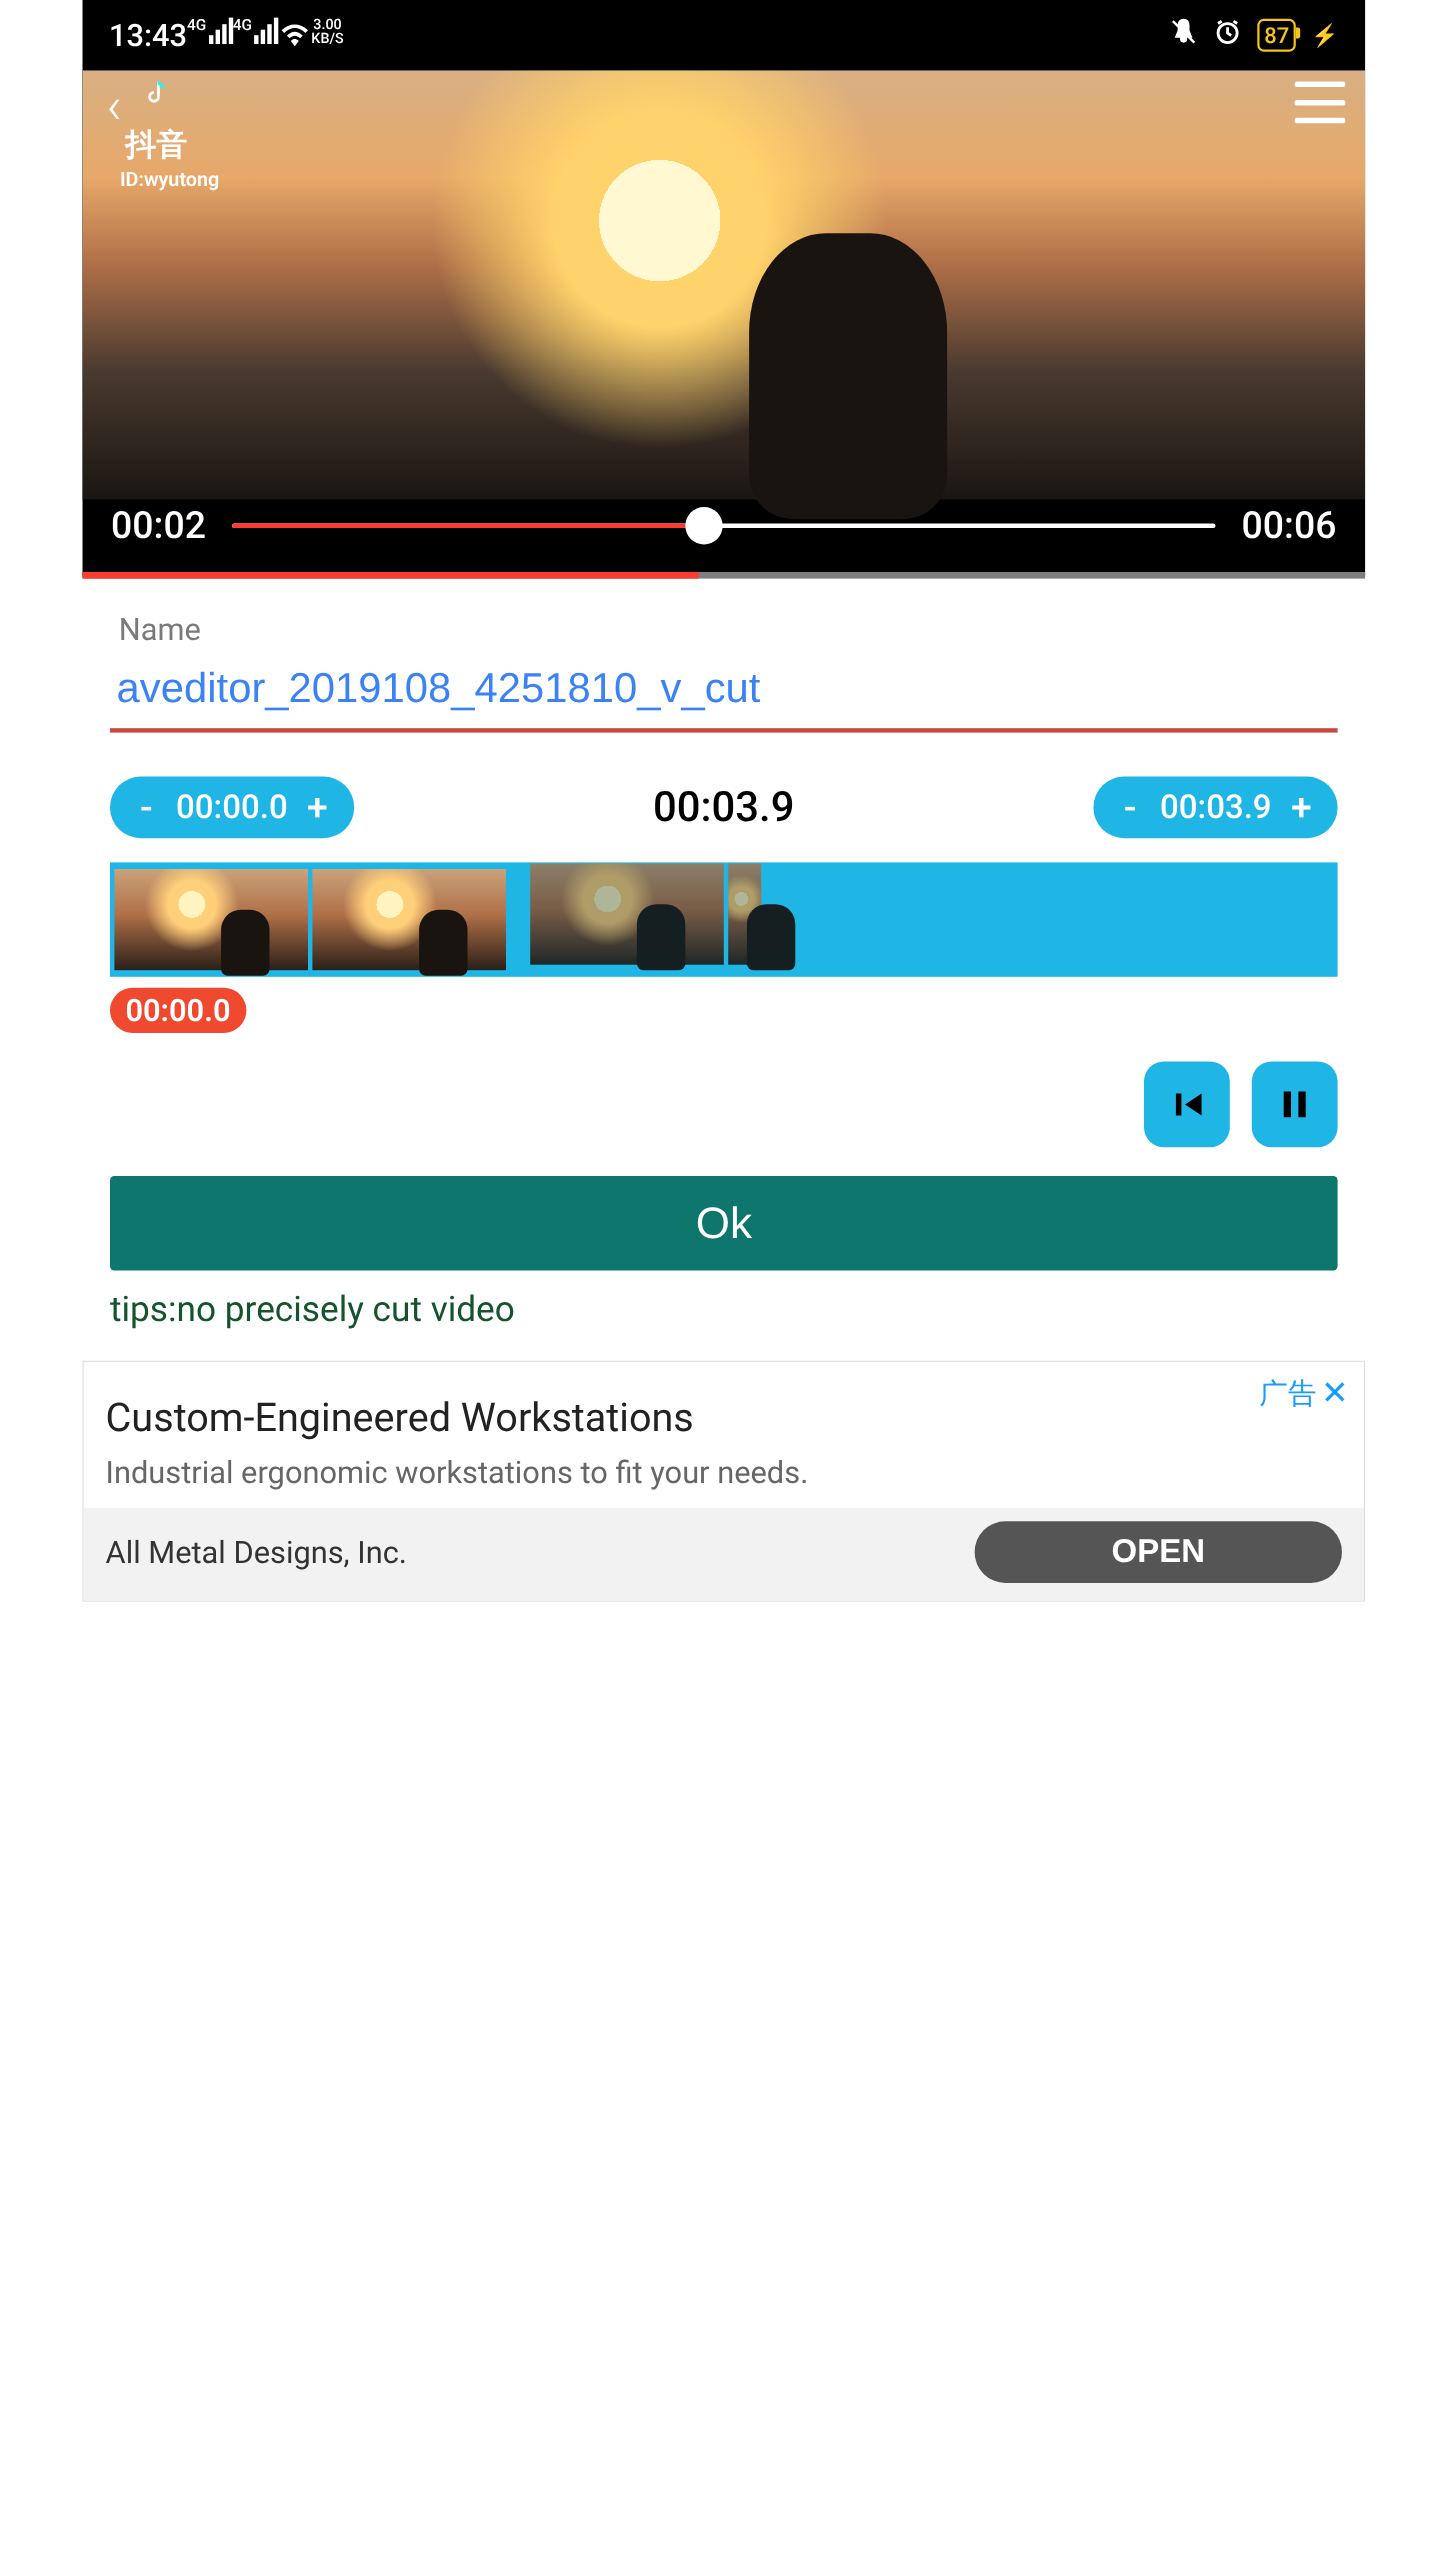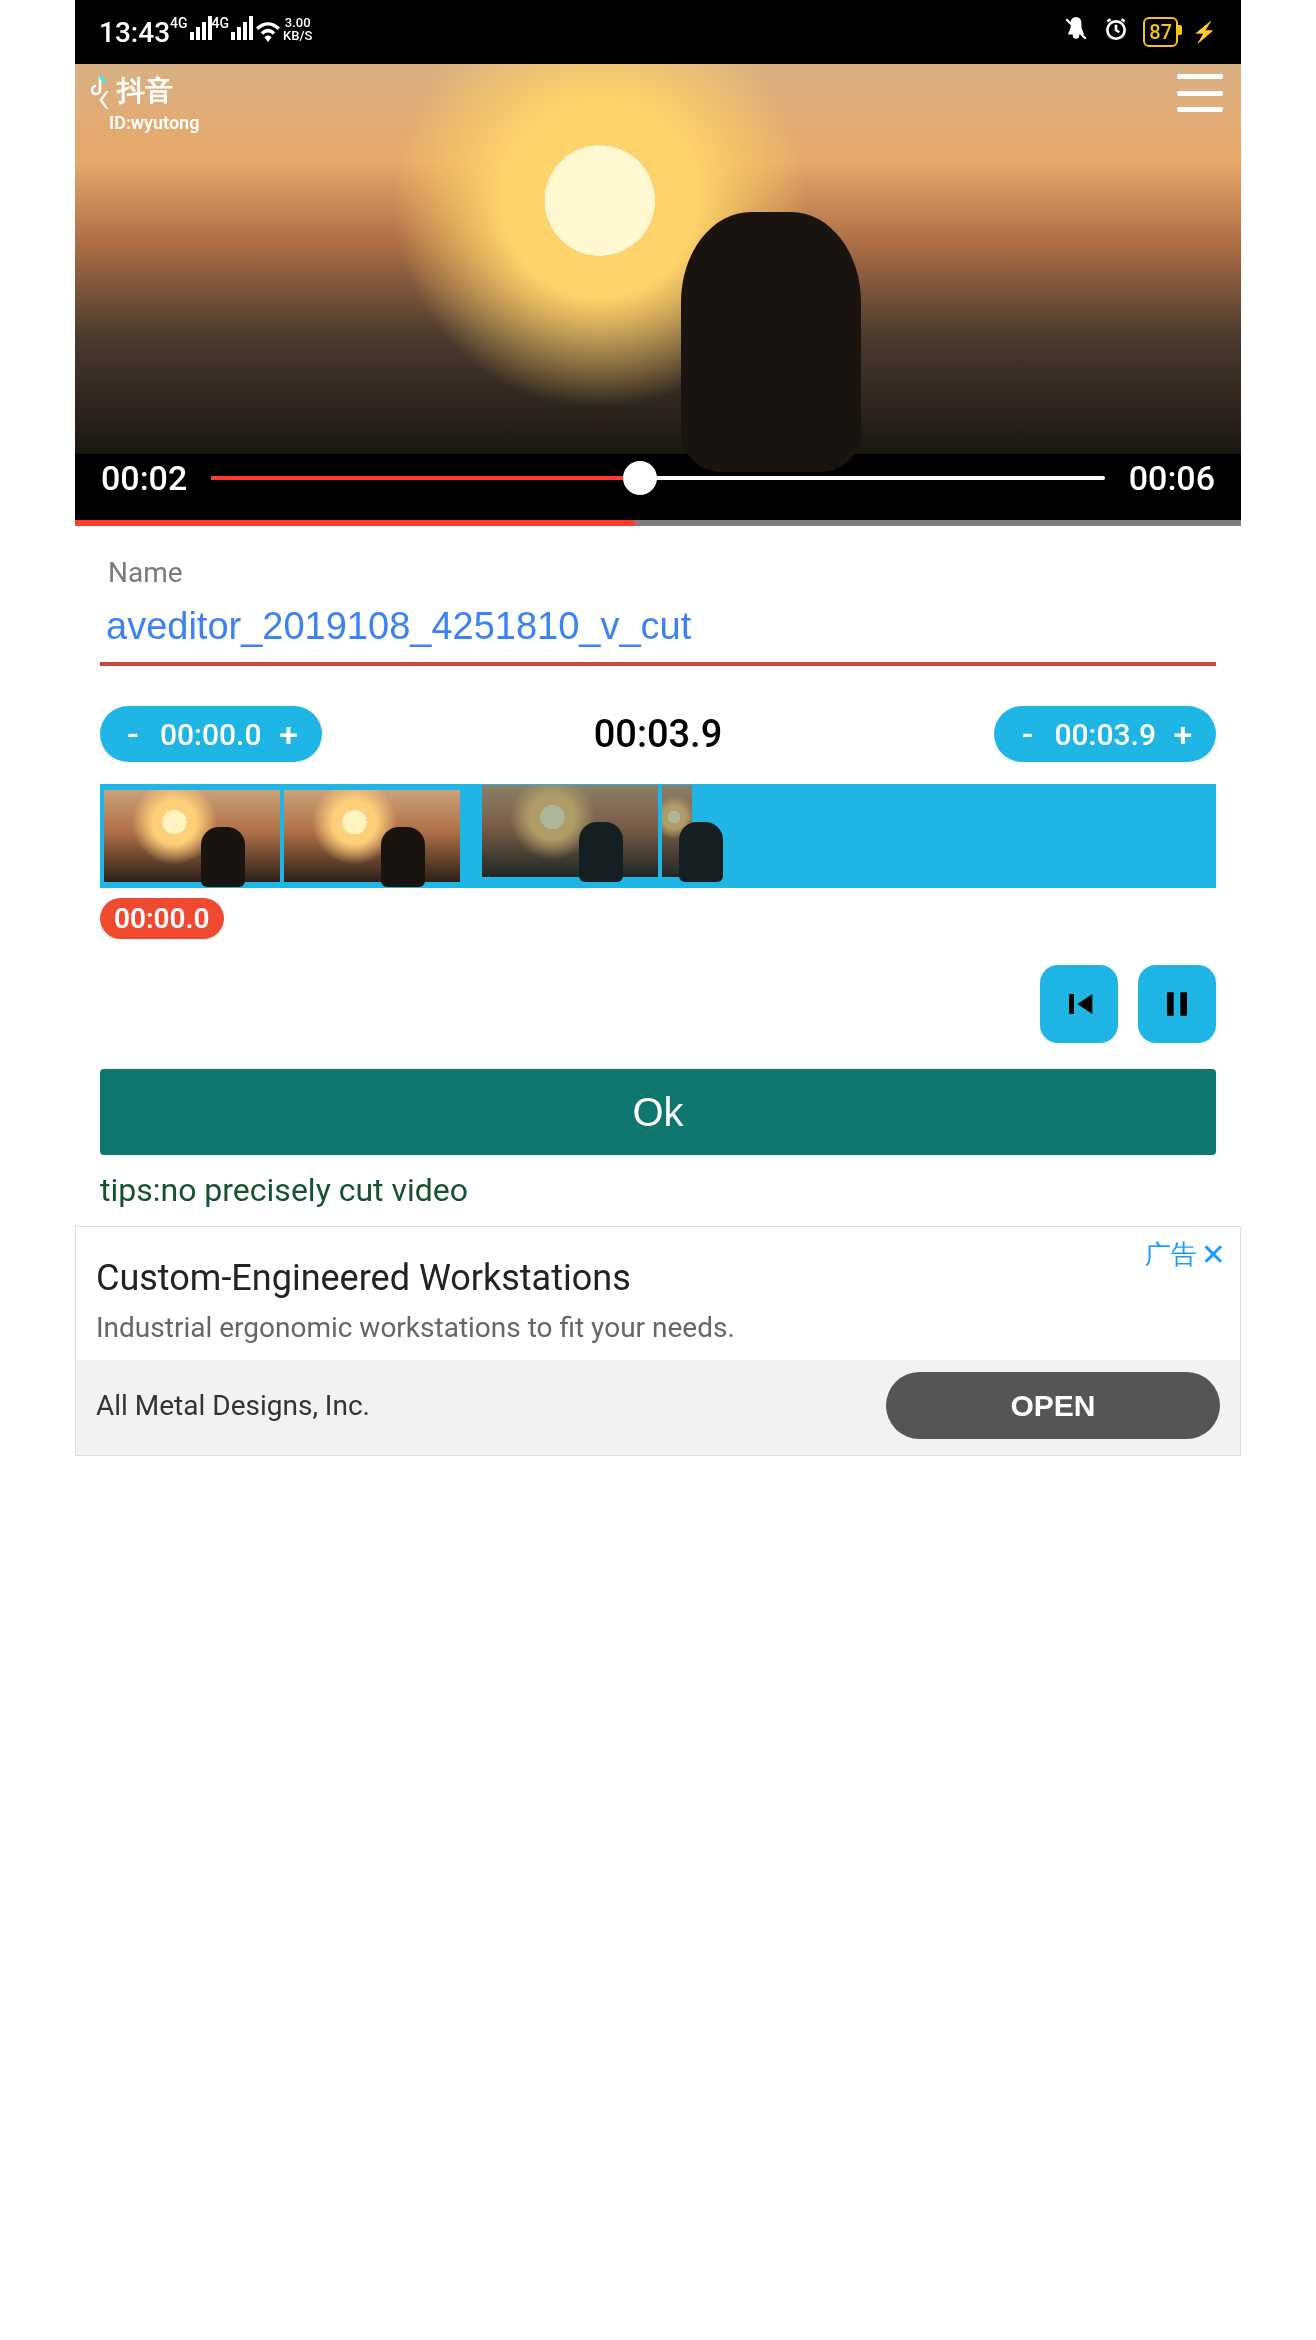--- a/index.html
+++ b/index.html
@@ -20,21 +20,21 @@
   .bolt { color:#fff; font-size:20px; }
   
   .video-wrap { position:absolute; left:75px; right:75px; top:64px; height:460px; background:#000; overflow:hidden; }
   .video-img { width:100%; height:390px; background:
       radial-gradient(circle at 45% 35%, #fff8d0 0 8%, #ffd36b 8% 14%, rgba(255,200,100,0) 30%),
       linear-gradient(180deg,#d9b083 0%, #e7a869 25%, #b07048 45%, #4a3a2f 70%, #1a1612 100%);
       position:relative;
   }
   .silhouette { position:absolute; left:52%; top:38%; width:180px; height:260px; background:#1a1410; border-radius:70px 70px 40px 40px / 90px 90px 40px 40px; }
   .watermark { position:absolute; left:10px; top:8px; color:#fff; font-size:28px; font-weight:600; display:flex; flex-direction:column; gap:2px; }
-  .watermark .row1 { display:flex; align-items:center; gap:6px; }
+  .watermark .row1 { display:flex; align-items:center; gap:6px;flex-direction:column; }
   .watermark .idline { font-size:18px; font-weight:600;margin-left:24px; }
   .back-chevron { position:absolute; left:22px; top:6px; color:#fff; font-size:46px; font-weight:300; }
   .menu-btn { position:absolute; right:18px; top:10px; width:46px; height:38px; display:flex; flex-direction:column; justify-content:space-between; }
   .menu-btn span { height:5px; background:#fff; border-radius:2px; width:100%; }
   .progress-row { position:absolute; left:0; right:0; bottom:18px; height:56px; display:flex; align-items:center; padding:0 26px; gap:24px; color:#fff; font-size:34px; font-weight:500; }
   .progress-track { flex:1; height:4px; background:#fff; position:relative; border-radius:2px; }
   .progress-fill { position:absolute; left:0; top:0; height:4px; background:#ff3b30; border-radius:2px; width:48%; }
   .progress-thumb { position:absolute; top:50%; left:48%; transform:translate(-50%,-50%); width:34px; height:34px; border-radius:50%; background:#fff; }
   .bottom-progress { position:absolute; left:75px; right:75px; top:520px; height:6px; background:#7e7e7e; }
   .bottom-progress-fill { height:6px; background:#ff3b30; width:48%; }
@@ -64,21 +64,21 @@
   .tips { margin-top:16px; font-size:32px; color:#14532d; }
   
   .ad { position:absolute; left:75px; right:75px; bottom:884px; border:1px solid #ddd; background:#fff; }
   .ad-top { padding:18px 20px 16px 20px; position:relative; }
   .ad-title { font-size:36px; color:#222;margin-top:12px; }
   .ad-sub { font-size:28px; color:#666; margin-top:12px; }
   .ad-tag { position:absolute; right:14px; top:10px; color:#1a9cff; font-size:26px; display:flex; align-items:center; gap:4px; }
   .ad-close { font-size:30px; color:#1a9cff; }
   .ad-bottom { display:flex; align-items:center; justify-content:space-between; padding:12px 20px 16px 20px; background:#f2f2f2; }
   .ad-company { font-size:28px; color:#333; }
-  .open-btn { background:#555; color:#fff; border:none; border-radius:999px; height:67px; width:334px; font-size:30px; font-weight:600; }
+  .open-btn { background:#555; color:#fff; border:none; border-radius:999px; height:56px; width:334px; font-size:30px; font-weight:600; }
 </style>
 </head>
 <body>
 
 <div class="frame">
 
   <div class="statusbar">
     <div class="left">
       <span>13:43</span>
       <span class="net-label">4G</span>

